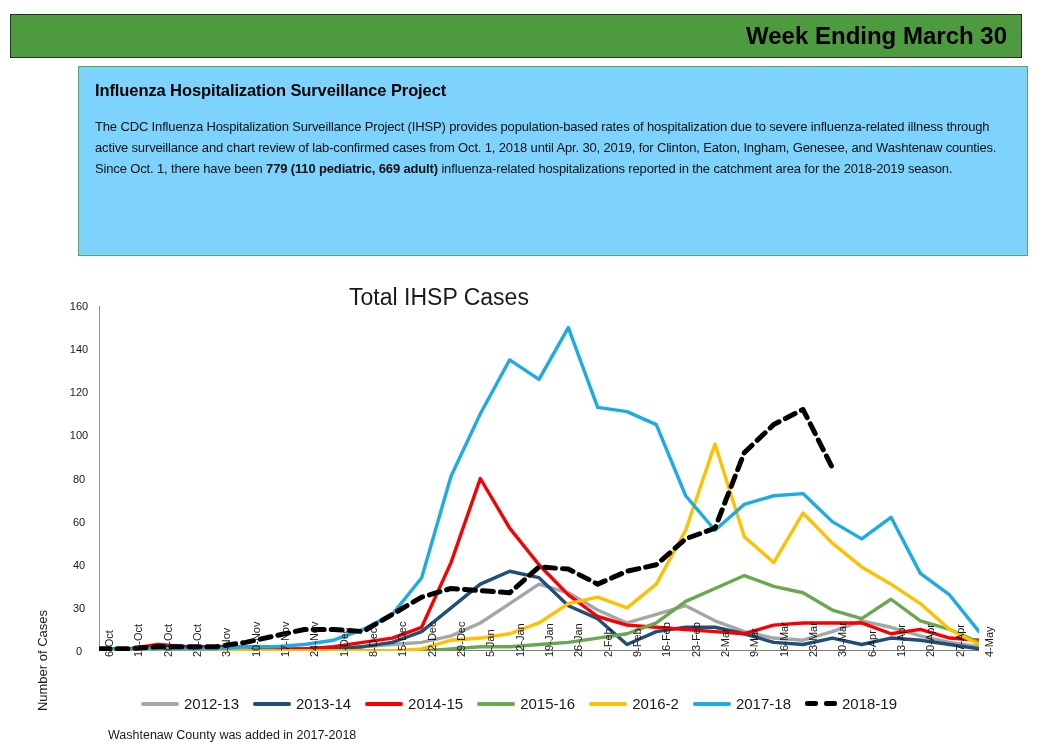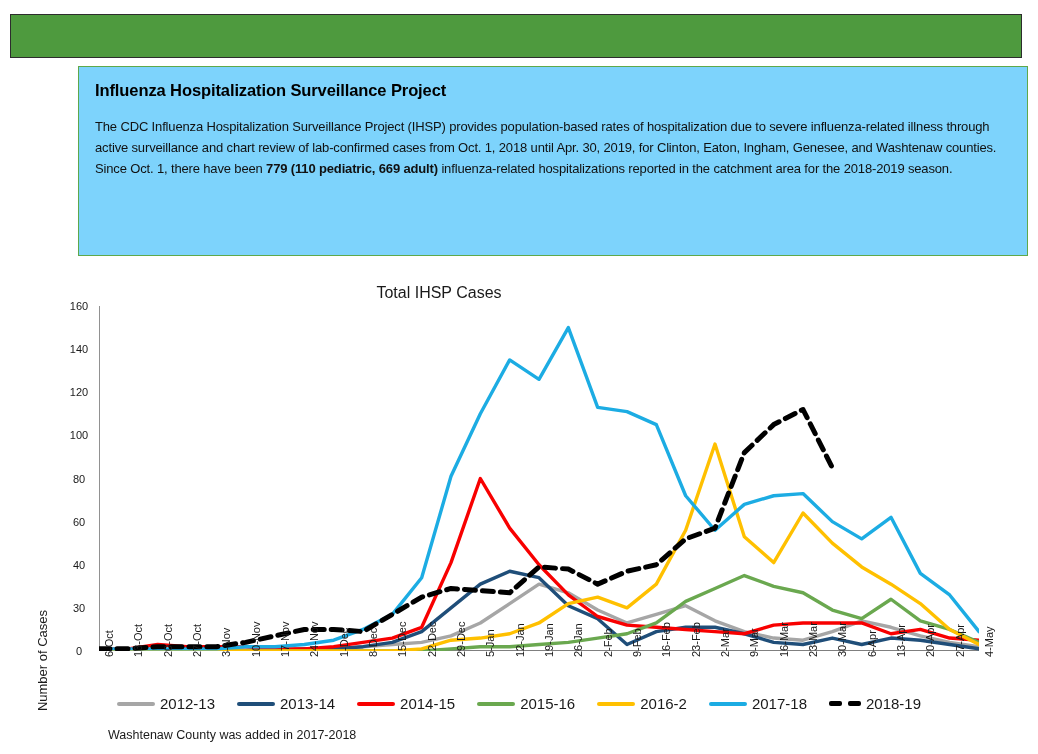--- a/index.html
+++ b/index.html
@@ -40,21 +40,21 @@
     font-size:13px;line-height:1.62;color:#111;margin:0;
     letter-spacing:-0.15px;
   }
   #info-body b{font-weight:bold;}
   
   #chart-area{
     position:absolute;left:0;top:258px;width:1038px;height:496px;
   }
   #chart-title{
     position:absolute;left:0;top:26px;width:878px;text-align:center;
-    font-size:16px;color:#1a1a1a;
+    font-size:23px;color:#1a1a1a;
   }
   #y-axis-label{
     position:absolute;left:-38px;top:395px;width:160px;
     transform:rotate(-90deg);transform-origin:center center;
     text-align:center;font-size:13px;color:#1a1a1a;
   }
   #plot-wrap{
     position:absolute;left:99px;top:48px;width:880px;height:345px;
   }
   #plot-svg{display:block;}
@@ -64,39 +64,40 @@
   }
   #ytick-holder{position:absolute;left:62px;top:48px;width:32px;height:345px;}
   #xtick-holder{position:absolute;left:99px;top:395px;width:880px;height:62px;}
   .xtick-label{
     position:absolute;font-size:11px;color:#1a1a1a;white-space:nowrap;
     transform:rotate(-90deg);transform-origin:left top;
   }
   
   #legend{
     position:absolute;left:0;top:437px;width:1038px;
-    display:flex;justify-content:center;align-items:center;gap:22px;
+    display:flex;justify-content:center;align-items:center;gap:14px;
   }
   .legend-item{display:flex;align-items:center;gap:5px;}
   .legend-swatch{width:38px;height:4px;border-radius:2px;display:block;}
   .legend-dash-seg{
     display:inline-block;width:13px;height:5px;background:#000;
     border-radius:2px;
   }
   .legend-dash-wrap{display:flex;gap:6px;align-items:center;}
   .legend-label{font-size:15px;color:#1a1a1a;}
   
   #footnote{
     position:absolute;left:108px;top:728px;font-size:12.5px;color:#1a1a1a;
   }
 </style>
 </head>
 <body>
 
 <div id="header-banner">
+  <div id="banner-week">Week Ending March 30</div>
 </div>
 
 <div id="info-box">
   <div id="info-title">Influenza Hospitalization Surveillance Project</div>
   <p id="info-body">
     <span>The CDC Influenza Hospitalization Surveillance Project (IHSP) provides population-based rates of hospitalization due to severe influenza-related illness through active surveillance and chart review of lab-confirmed cases from Oct. 1, 2018 until Apr. 30, 2019, for Clinton, Eaton, Ingham, Genesee, and Washtenaw counties. Since Oct. 1, there have been </span><b>779 (110 pediatric, 669 adult)</b><span> influenza-related hospitalizations reported in the catchment area for the 2018-2019 season.</span>
   </p>
 </div>
 
 <div id="chart-area">

